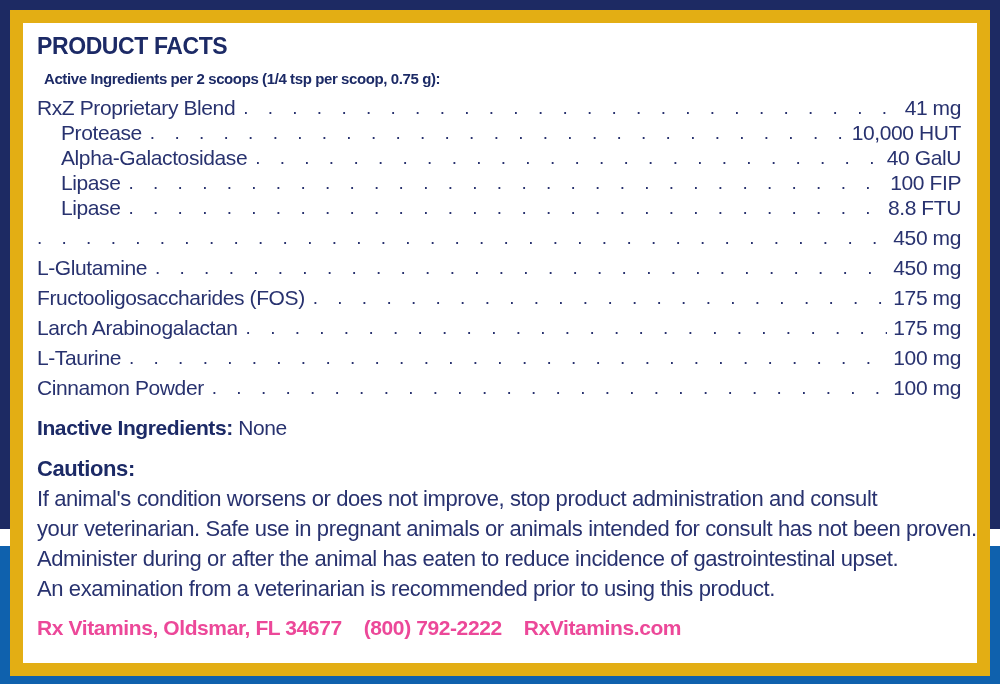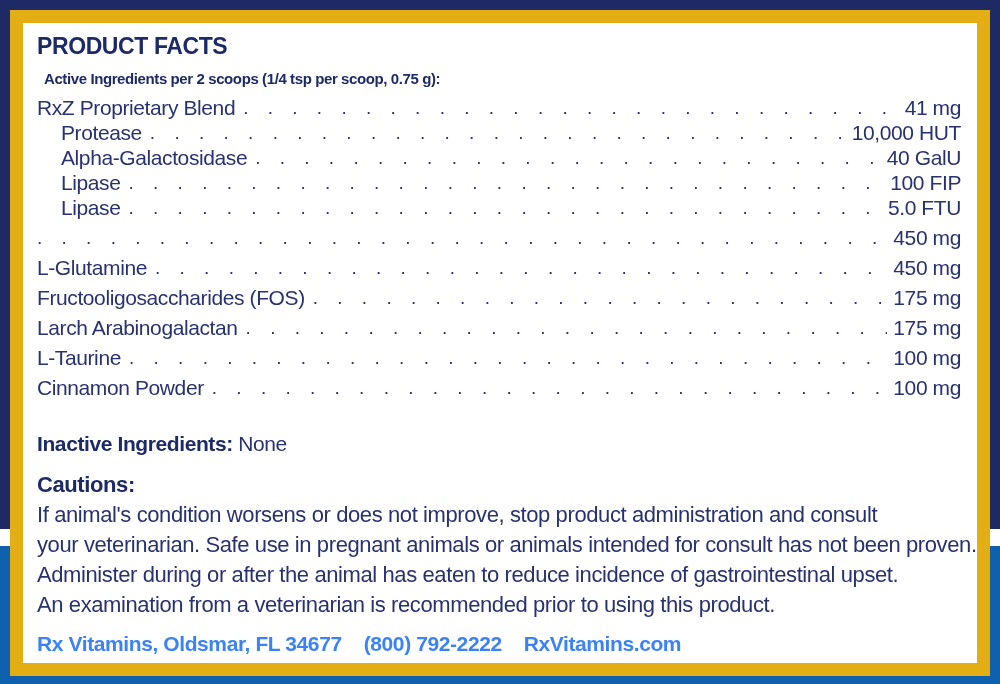--- a/index.html
+++ b/index.html
@@ -24,25 +24,25 @@
   .row.main{margin-top:5px;}
   .rows .row.main:first-child{margin-top:0;}
   .row.indent{padding-left:24px;}
   .row .name{white-space:nowrap;padding-right:8px;}
   .row .leader{flex:1;overflow:hidden;white-space:nowrap;font-size:19px;}
   .row .leader::after{
     content:". . . . . . . . . . . . . . . . . . . . . . . . . . . . . . . . . . . . . . . . . . . . . . . . . . . . . . . . . . . . . . . . . . . . . . . .";
     letter-spacing:7px;
   }
   .row .amount{white-space:nowrap;padding-left:6px;}
-  .inactive{margin-top:32px;font-size:21px;}
+  .inactive{margin-top:16px;font-size:21px;}
   .bold{font-weight:bold;color:#1c2a66;}
   .cautions{margin:14px 0 0 0;font-size:22px;line-height:30px;}
   .cautions span{white-space:nowrap;}
-  .footer{margin-top:12px;font-size:21px;font-weight:bold;color:#3b82f6;white-space:nowrap;}
+  .footer{margin-top:12px;font-size:21px;font-weight:bold;color:#ec4899;white-space:nowrap;}
   .footer .gap{display:inline-block;width:22px;}
 </style>
 </head>
 <body>
 
 <div class="band-white"></div>
 <div class="band-blue"></div>
 
 <div class="label-box">
 
@@ -67,21 +67,21 @@
         <span class="amount">40 GalU</span>
     </div>
     <div class="row indent">
       <span class="name">Lipase</span>
         <span class="leader"></span>
         <span class="amount">100 FIP</span>
     </div>
     <div class="row indent">
       <span class="name">Lipase</span>
         <span class="leader"></span>
-        <span class="amount">5.0 FTU</span>
+        <span class="amount">8.8 FTU</span>
     </div>
     <div class="row main">
         <span class="leader"></span>
         <span class="amount">450 mg</span>
     </div>
     <div class="row main">
       <span class="name">L-Glutamine</span>
         <span class="leader"></span>
         <span class="amount">450 mg</span>
     </div>

